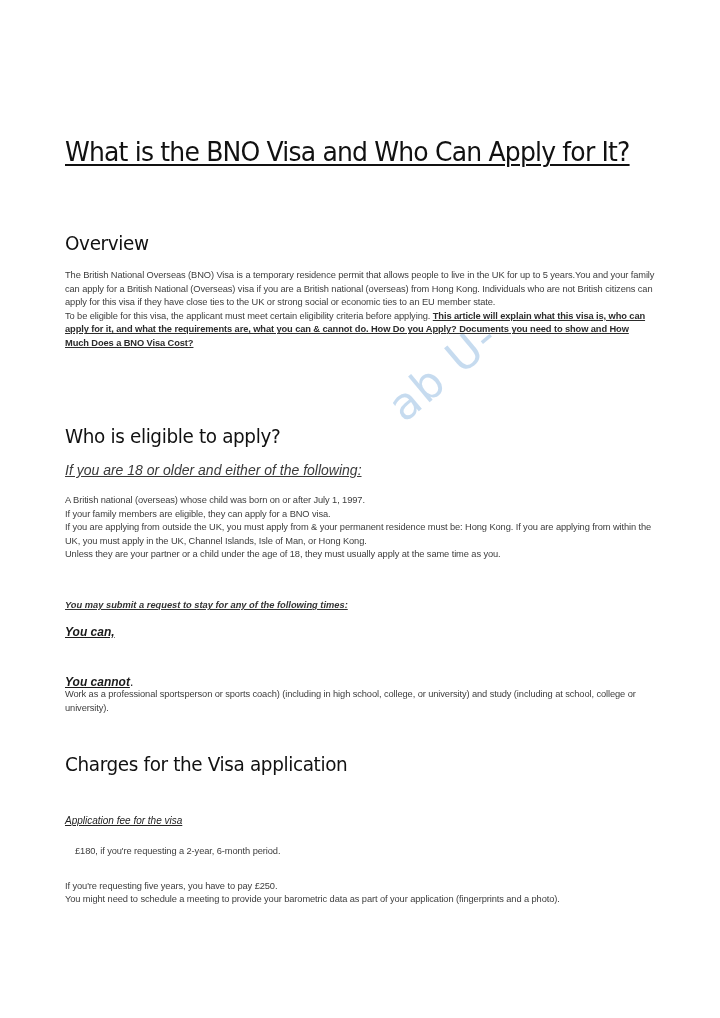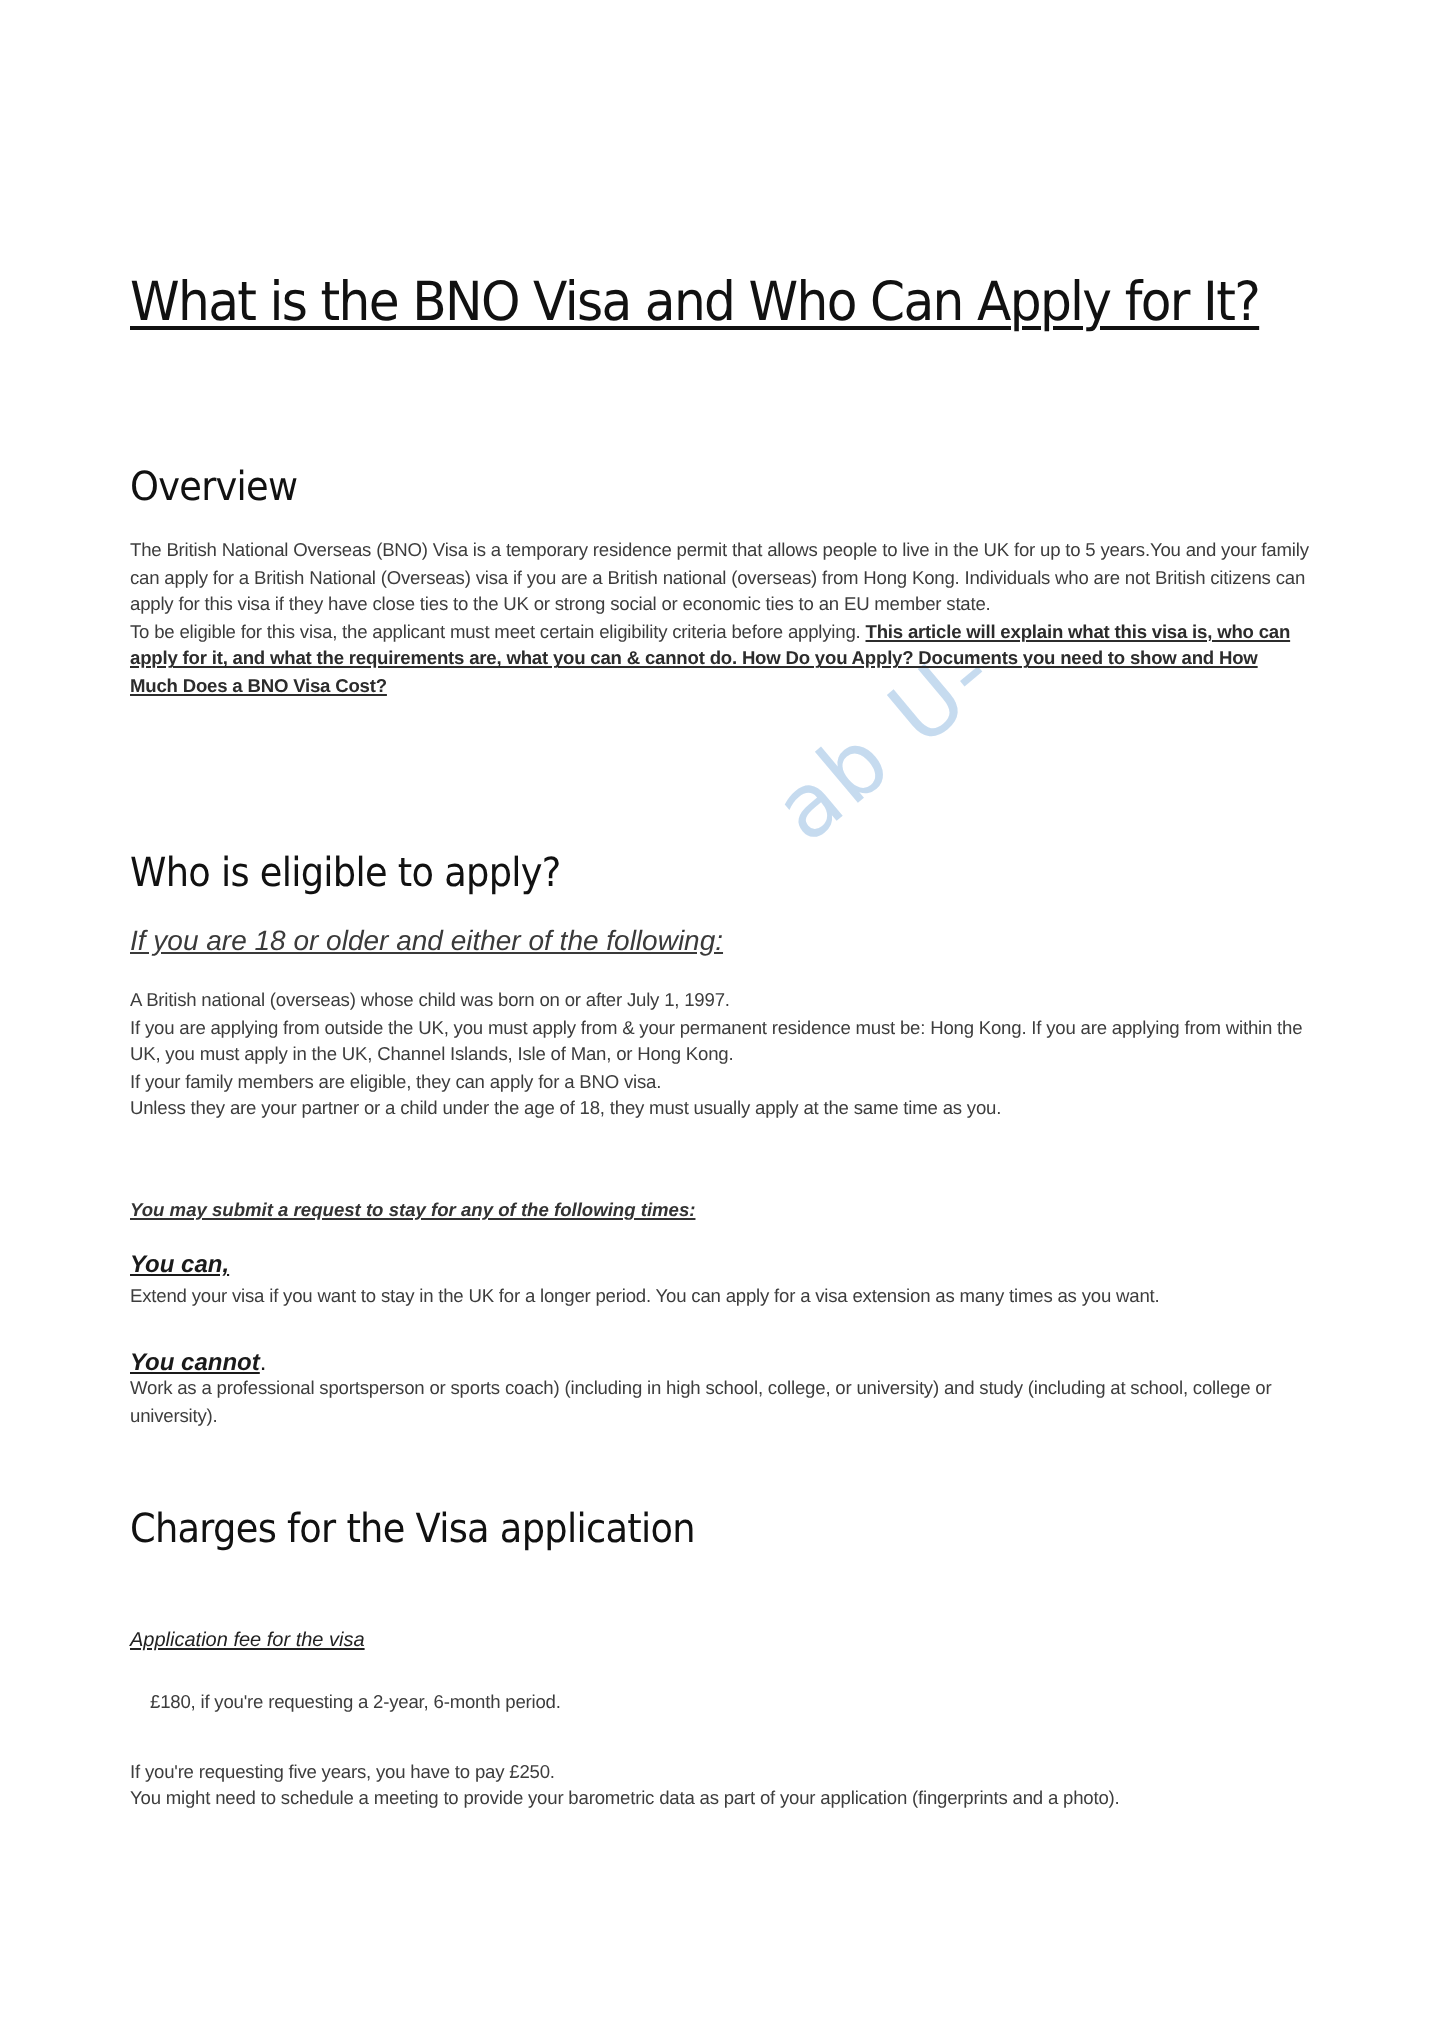--- a/index.html
+++ b/index.html
@@ -110,29 +110,28 @@
     <p>The British National Overseas (BNO) Visa is a temporary residence permit that allows people to live in the UK for up to 5 years.You and your family can apply for a British National (Overseas) visa if you are a British national (overseas) from Hong Kong. Individuals who are not British citizens can apply for this visa if they have close ties to the UK or strong social or economic ties to an EU member state.</p>
     <p><span>To be eligible for this visa, the applicant must meet certain eligibility criteria before applying. </span><span class="bold-u">This article will explain what this visa is, who can apply for it, and what the requirements are, what you can &amp; cannot do. How Do you Apply? Documents you need to show and How Much Does a BNO Visa Cost?</span></p>
   </div>
 
   <div class="abs h2" style="top:424px;">Who is eligible to apply?</div>
 
   <div class="abs sub-italic" style="top:462px;">If you are 18 or older and either of the following:</div>
 
   <div class="abs para" style="top:494px;">
     <p>A British national (overseas) whose child was born on or after July 1, 1997.</p>
+    <p>If your family members are eligible, they can apply for a BNO visa.</p>
     <p>If you are applying from outside the UK, you must apply from &amp; your permanent residence must be:  Hong Kong. If you are applying from within the UK, you must apply in the UK, Channel Islands, Isle of Man, or Hong Kong.</p>
-    <p>If your family members are eligible, they can apply for a BNO visa.</p>
     <p>Unless they are your partner or a child under the age of 18, they must usually apply at the same time as you.</p>
   </div>
 
   <div class="abs sub-italic-bold" style="top:582px;">You may submit a request to stay for any of the following times:</div>
 
   <div class="abs can-label" style="top:625px;">You can,</div>
-  <div class="abs para" style="top:642px;">Extend your visa if you want to stay in the UK for a longer period. You can apply for a visa extension as many times as you want.</div>
 
   <div class="abs" style="top:672px; white-space:nowrap;">
     <span class="can-label">You cannot</span><span style="font-size:12px; color:#1a1a1a;">.</span>
   </div>
   <div class="abs para" style="top:688px;">Work as a professional sportsperson or sports coach) (including in high school, college, or university) and study (including at school, college or university).</div>
 
   <div class="abs h2" style="top:752px;">Charges for the Visa application</div>
 
   <div class="abs sub-italic-bold" style="top:797px; font-weight:normal; color:#222; font-size:10px;">Application fee for the visa</div>
 

